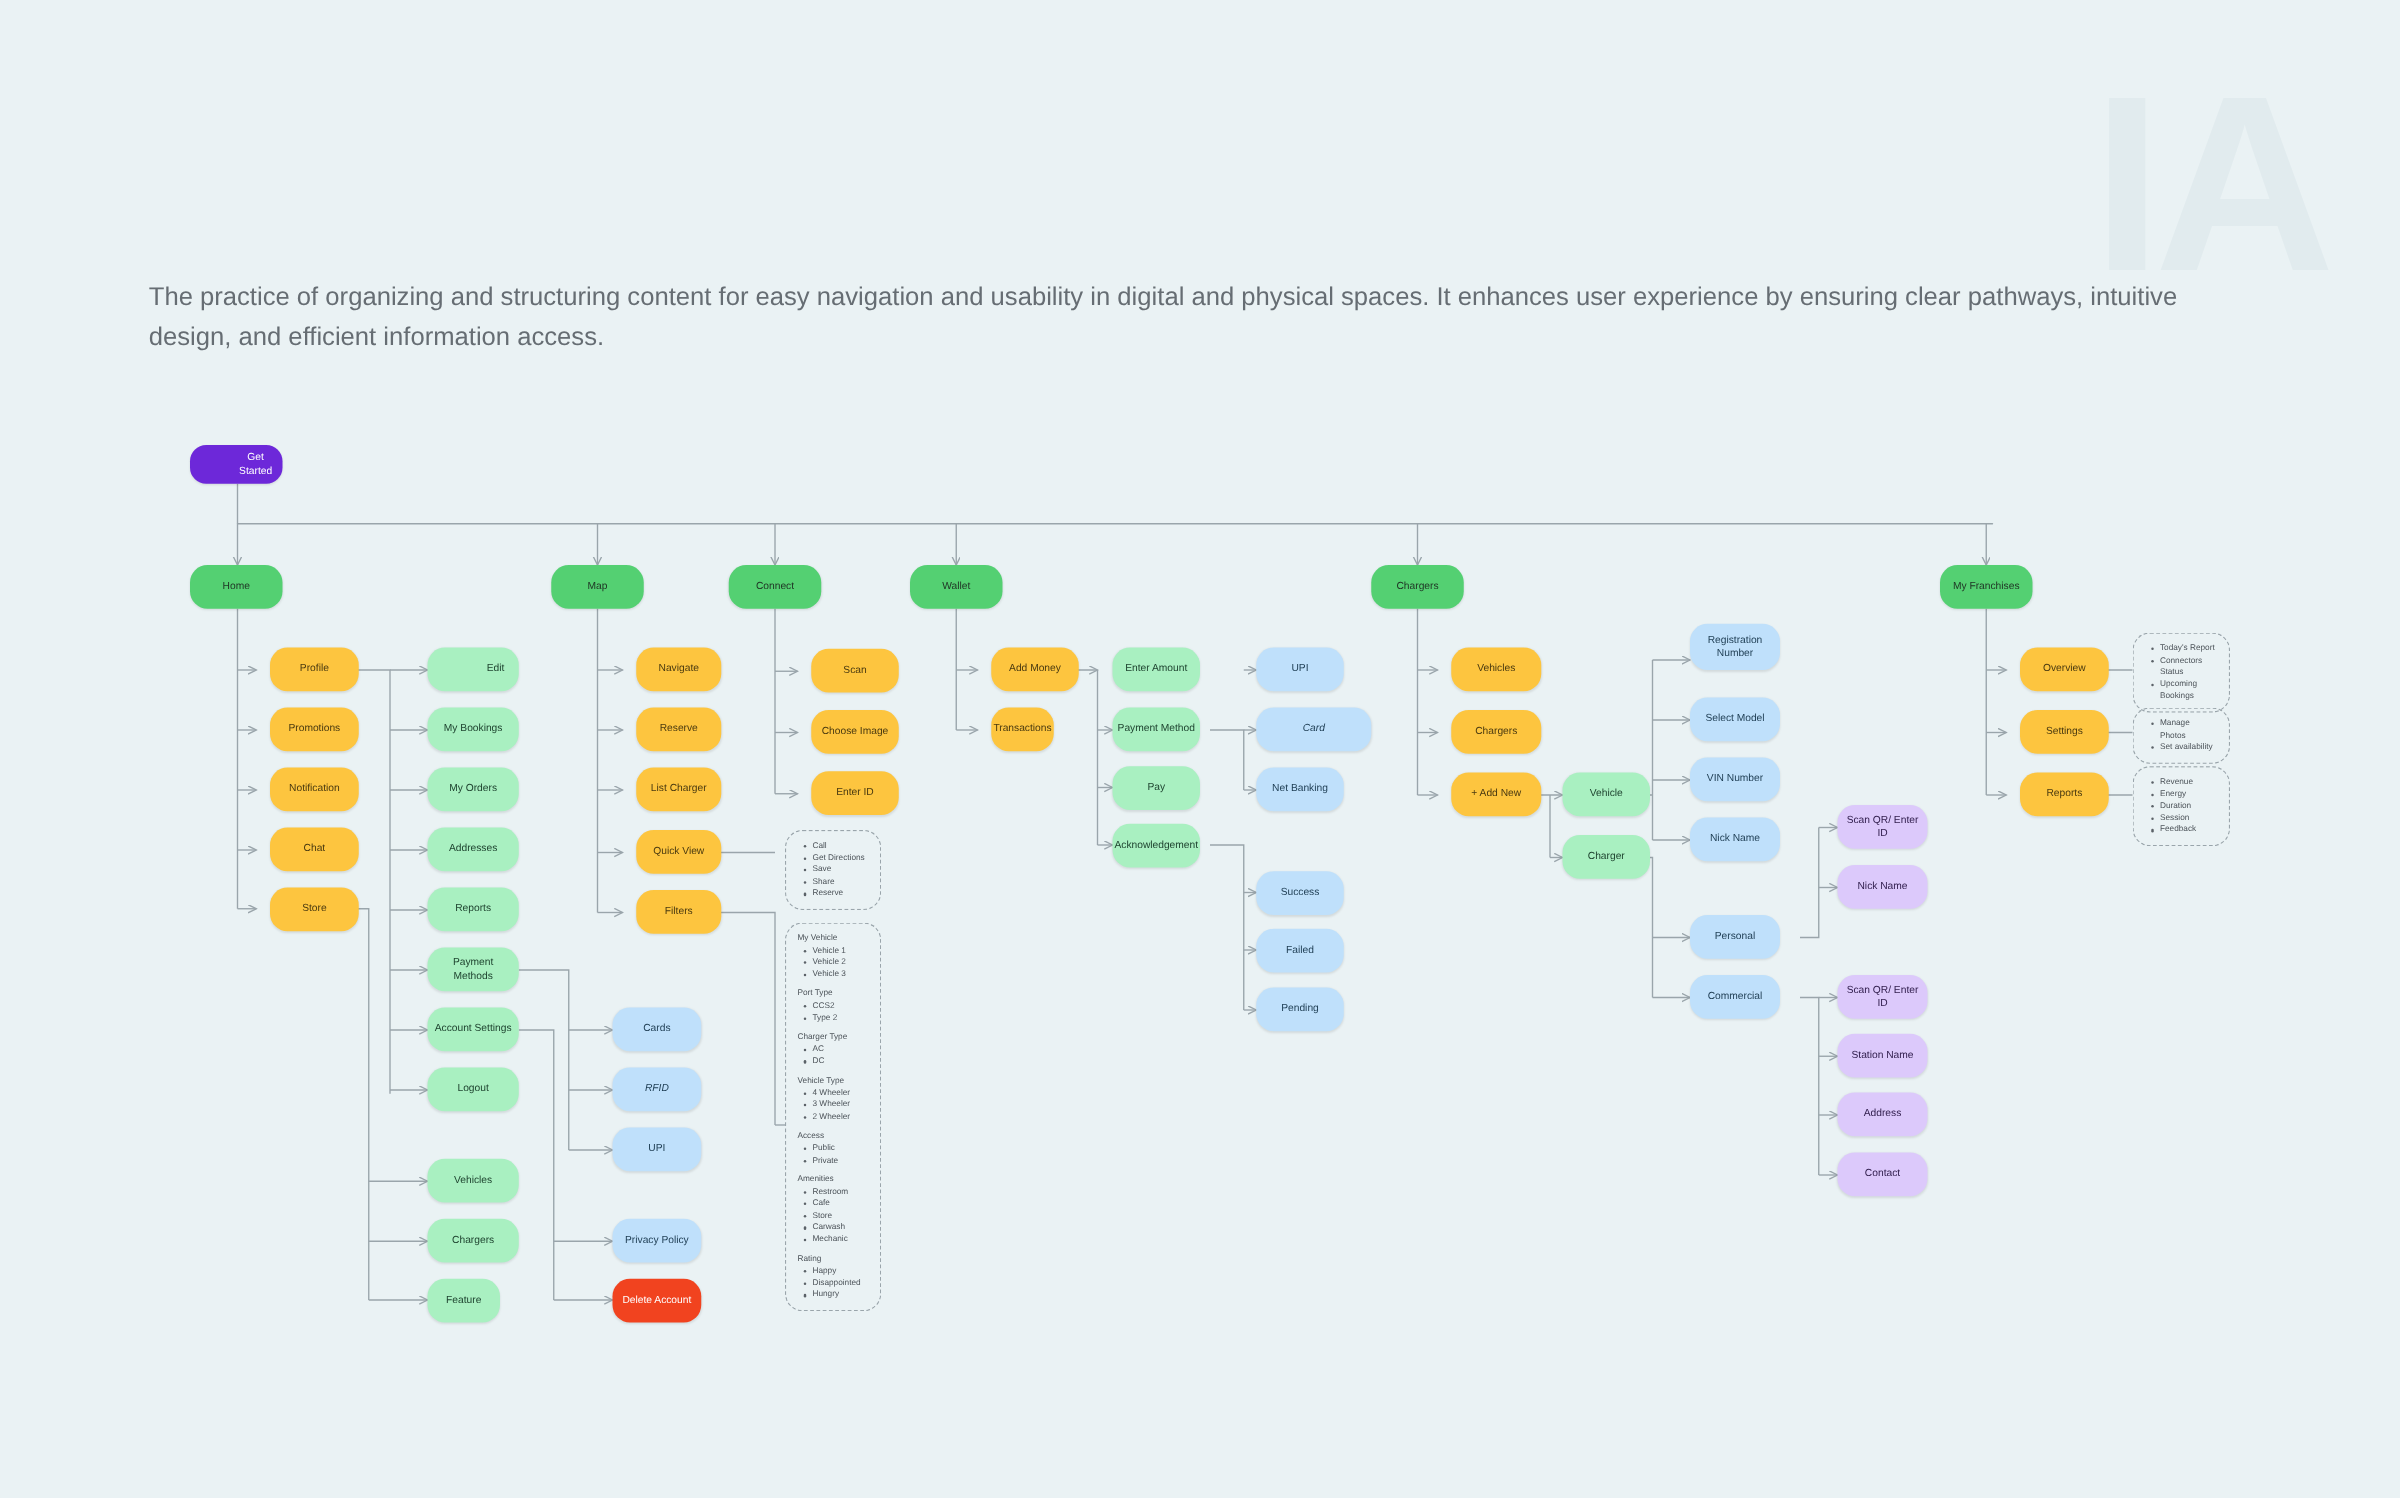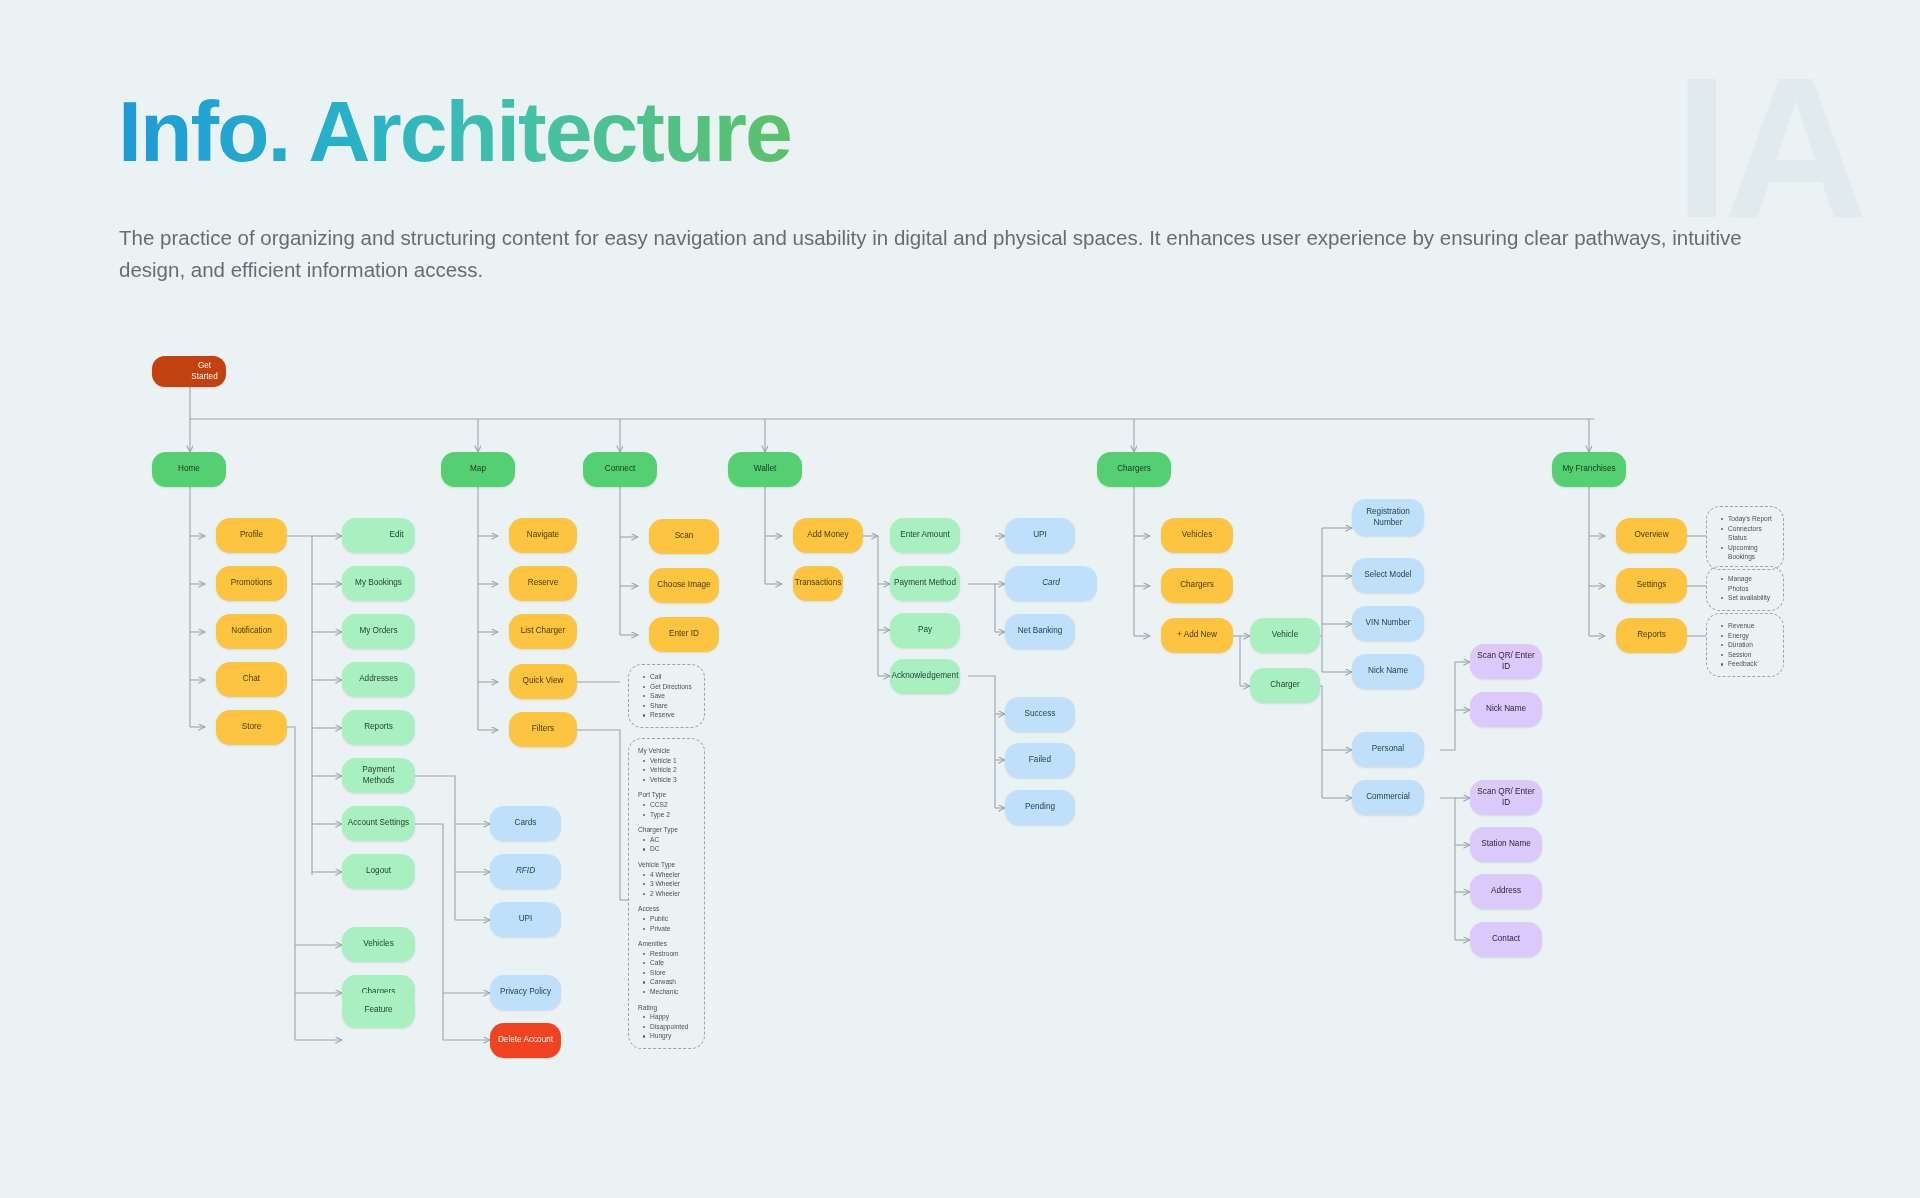--- a/index.html
+++ b/index.html
@@ -27,21 +27,21 @@
   .subtitle {
     position:absolute; left:119px; top:222px; width:1640px;
     font-size:20.5px; line-height:32px; color:#666d73;
   }
 
   .node {
     position:absolute; display:flex; align-items:center; justify-content:center;
     text-align:center; border-radius:14px; font-size:8.2px; line-height:1.25;
     padding:2px 4px; box-shadow:0 1px 2px rgba(0,0,0,.10);
   }
-  .n-root   { background:#c2410c; color:#fff; border-radius:13px;padding-left:35px; }
+  .n-root   { background:#6d28d9; color:#fff; border-radius:13px;padding-left:35px; }
   .n-green  { background:#54d072; color:#1f3324; }
   .n-amber  { background:#fdc53f; color:#4a3a10;margin-left:11px; }
   .n-mint   { background:#a9f0c1; color:#1f4430; }
   .n-blue   { background:#bfe0fb; color:#1d3c52; }
   .n-purple { background:#dcc9fb; color:#33204f; }
   .n-red    { background:#f1431f; color:#fff; }
 
   .listbox {
     position:absolute; border:1.2px dashed #9aa5ab; border-radius:14px;
     background:transparent; color:#4c5359; font-size:6.6px; line-height:9.6px;
@@ -56,21 +56,20 @@
     width:2.2px; height:2.2px; border-radius:50%; background:#5b6view;
     background:#5b6268;
   }
 </style>
 </head>
 <body>
 
 <div id="canvas">
 
   <div class="watermark">IA</div>
-  <div class="title">Info. Architecture</div>
   <div class="subtitle">The practice of organizing and structuring content for easy navigation and usability in digital and physical spaces. It enhances user experience by ensuring clear pathways, intuitive design, and efficient information access.</div>
 
   <svg class="wires" viewBox="0 0 1920 1198">
     <defs>
       <marker id="ah" markerWidth="7" markerHeight="7" refX="6" refY="3" orient="auto">
         <path d="M0,0 L6,3 L0,6" fill="none" stroke="#9aa5ab" stroke-width="1"></path>
       </marker>
     </defs>
     <g fill="none" stroke="#9aa5ab" stroke-width="1.1">
 
@@ -202,21 +201,21 @@
   <div class="node n-mint" style="left:342px;top:566px;width:73px;height:35px;">My Bookings</div>
   <div class="node n-mint" style="left:342px;top:614px;width:73px;height:35px;">My Orders</div>
   <div class="node n-mint" style="left:342px;top:662px;width:73px;height:35px;">Addresses</div>
   <div class="node n-mint" style="left:342px;top:710px;width:73px;height:35px;">Reports</div>
   <div class="node n-mint" style="left:342px;top:758px;width:73px;height:35px;">Payment Methods</div>
   <div class="node n-mint" style="left:342px;top:806px;width:73px;height:35px;">Account Settings</div>
   <div class="node n-mint" style="left:342px;top:854px;width:73px;height:35px;">Logout</div>
 
   <div class="node n-mint" style="left:342px;top:927px;width:73px;height:35px;">Vehicles</div>
   <div class="node n-mint" style="left:342px;top:975px;width:73px;height:35px;">Chargers</div>
-  <div class="node n-mint" style="left:342px;top:993px;width:73px;height:35px;">Feature</div>
+  <div class="node n-mint" style="left:342px;top:1023px;width:58px;height:35px;">Feature</div>
 
   <div class="node n-blue" style="left:490px;top:806px;width:71px;height:35px;">Cards</div>
   <div class="node n-blue" style="left:490px;top:854px;width:71px;height:35px;font-style:italic;">RFID</div>
   <div class="node n-blue" style="left:490px;top:902px;width:71px;height:35px;">UPI</div>
 
   <div class="node n-blue" style="left:490px;top:975px;width:71px;height:35px;">Privacy Policy</div>
   <div class="node n-red" style="left:490px;top:1023px;width:71px;height:35px;">Delete Account</div>
 
   <div class="node n-amber" style="left:498px;top:518px;width:68px;height:35px;">Navigate</div>
   <div class="node n-amber" style="left:498px;top:566px;width:68px;height:35px;">Reserve</div>

